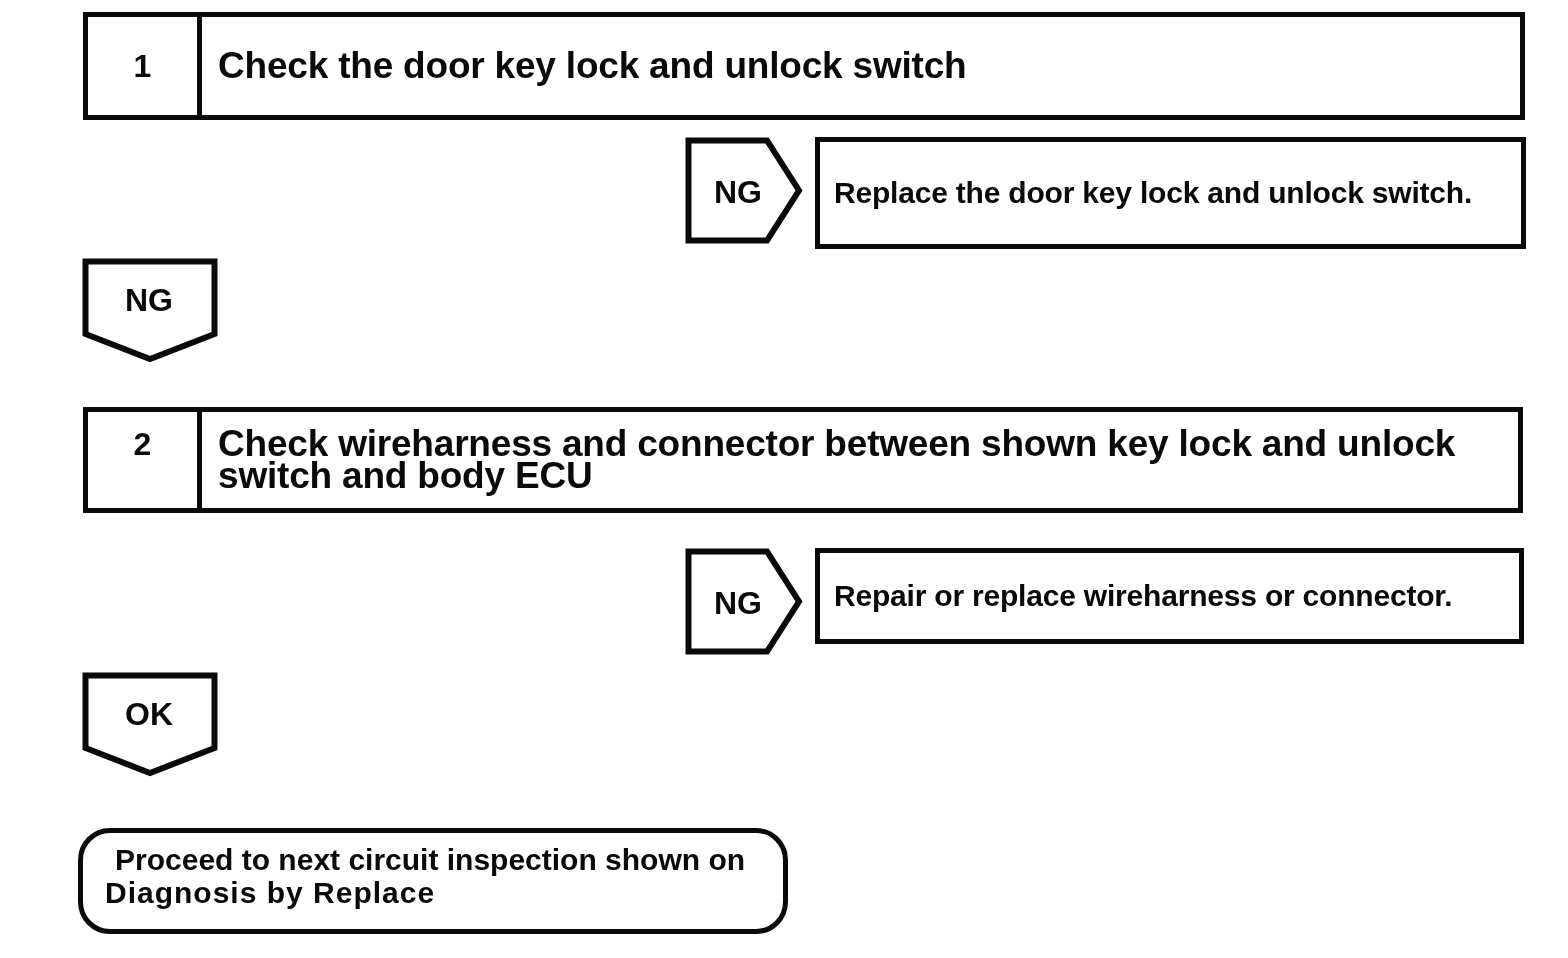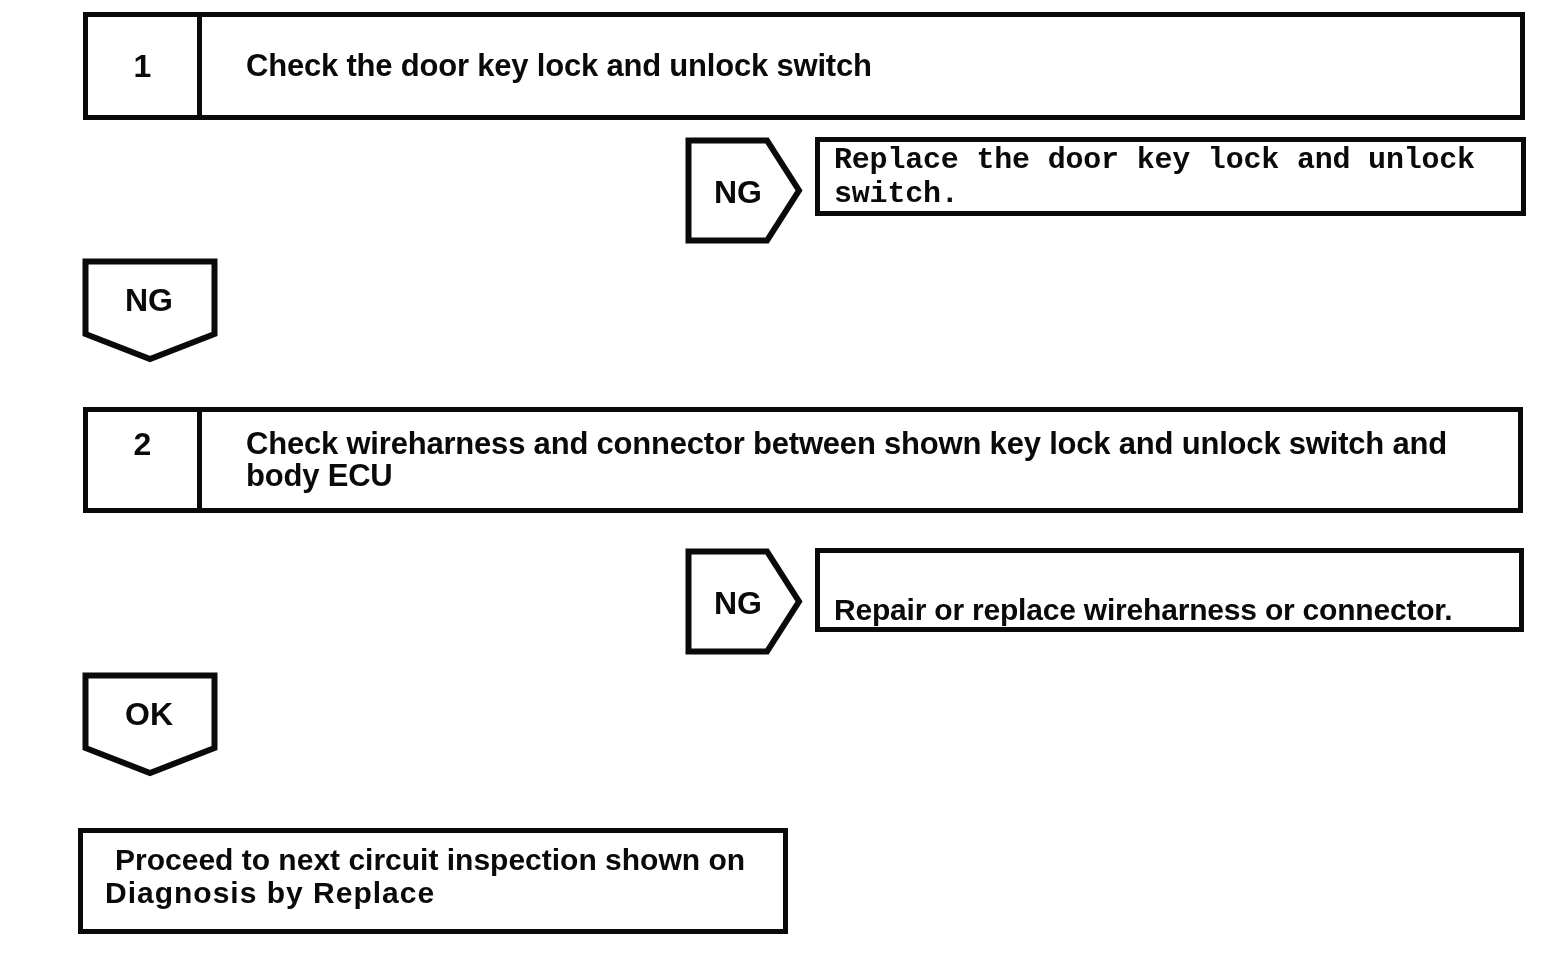--- a/index.html
+++ b/index.html
@@ -33,42 +33,41 @@
     justify-content: center;
     align-items: center;
     font-size: 32px;
     flex: none;
   }
   .step-box .title-cell {
     flex: 1;
     display: flex;
     align-items: center;
     padding: 0 18px 0 16px;
-    font-size: 31px;
+    font-size: 37px;
     line-height: 32px;
     letter-spacing: -0.2px;
-    margin-left: 28px;
   }
   .step-box.step-2 .num-cell {
     align-items: flex-start;
     padding-top: 14px;
   }
   
   .step-1 { left: 83px; top: 12px; width: 1442px; height: 108px; }
   .step-2 { left: 83px; top: 407px; width: 1440px; height: 106px; }
   
   .action-box {
     align-items: center;
     padding-left: 14px;
     padding-right: 10px;
     font-size: 30px;
     letter-spacing: -0.2px;
   }
-  .action-1 { left: 815px; top: 137px; width: 711px; height: 79px; font-family: Liberation Mono, monospace; }
-  .action-2 { left: 815px; top: 548px; width: 709px; height: 84px; align-items: flex-end; }
+  .action-1 { left: 815px; top: 137px; width: 711px; height: 112px; }
+  .action-2 { left: 815px; top: 548px; width: 709px; height: 96px; }
   
   .pent {
     position: absolute;
     overflow: visible;
   }
   .pent polygon {
     fill: #ffffff;
     stroke: #0a0a0a;
     stroke-width: 6;
     stroke-linejoin: miter;
@@ -86,20 +85,21 @@
   .pent-down-1  { left: 82px;  top: 258px; }
   .pent-down-2  { left: 82px;  top: 672px; }
   
   .terminal-box {
     left: 78px; top: 828px; width: 710px; height: 106px;
     flex-direction: column;
     justify-content: center;
     padding: 0 14px 10px 22px;
     font-size: 30px;
     line-height: 33px;
+    border-radius: 32px;
   }
   .terminal-box .line-1 { text-indent: 10px; }
   .terminal-box .line-2 { letter-spacing: 1px; }
 </style>
 </head>
 <body>
 
 <div class="canvas">
 
   <div class="box step-box step-1">

